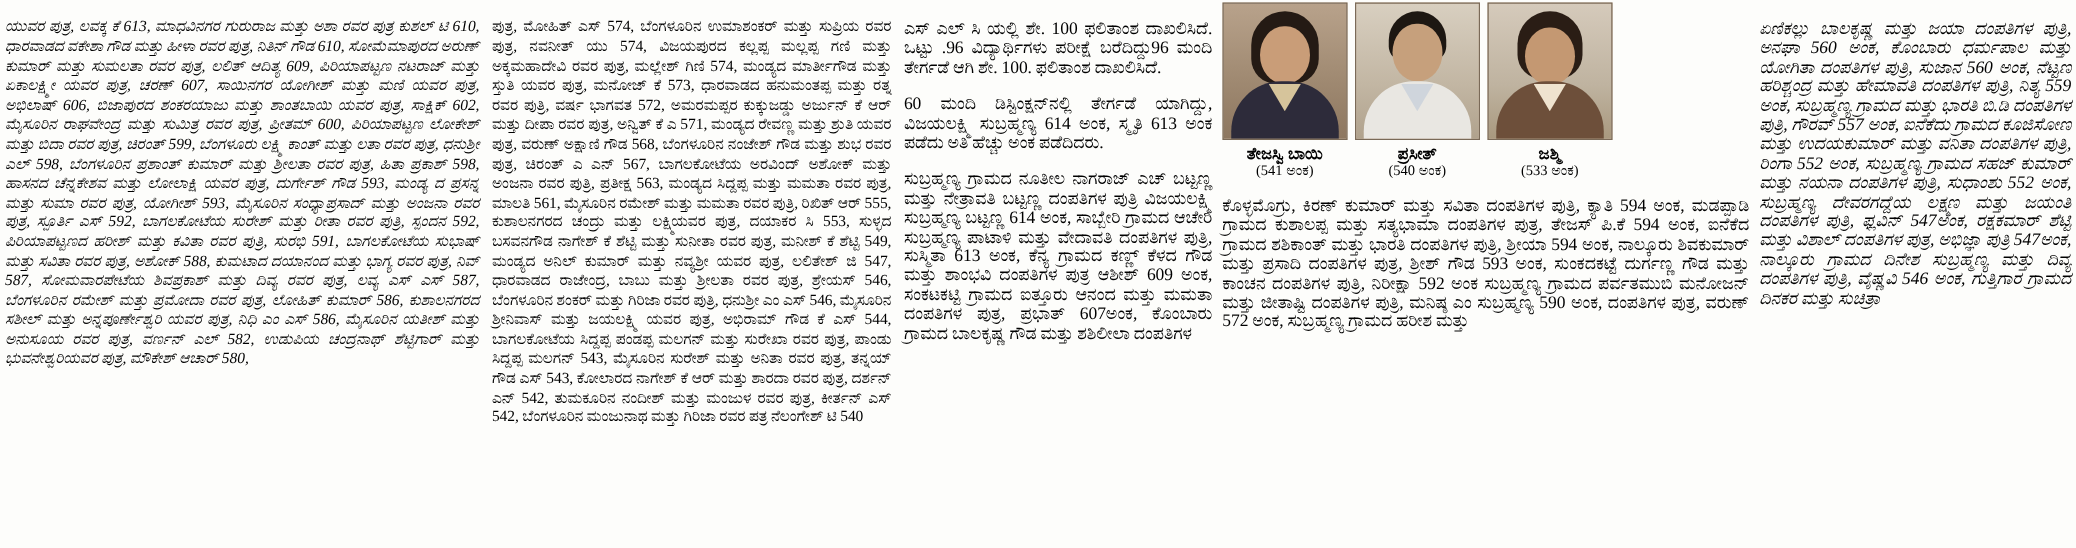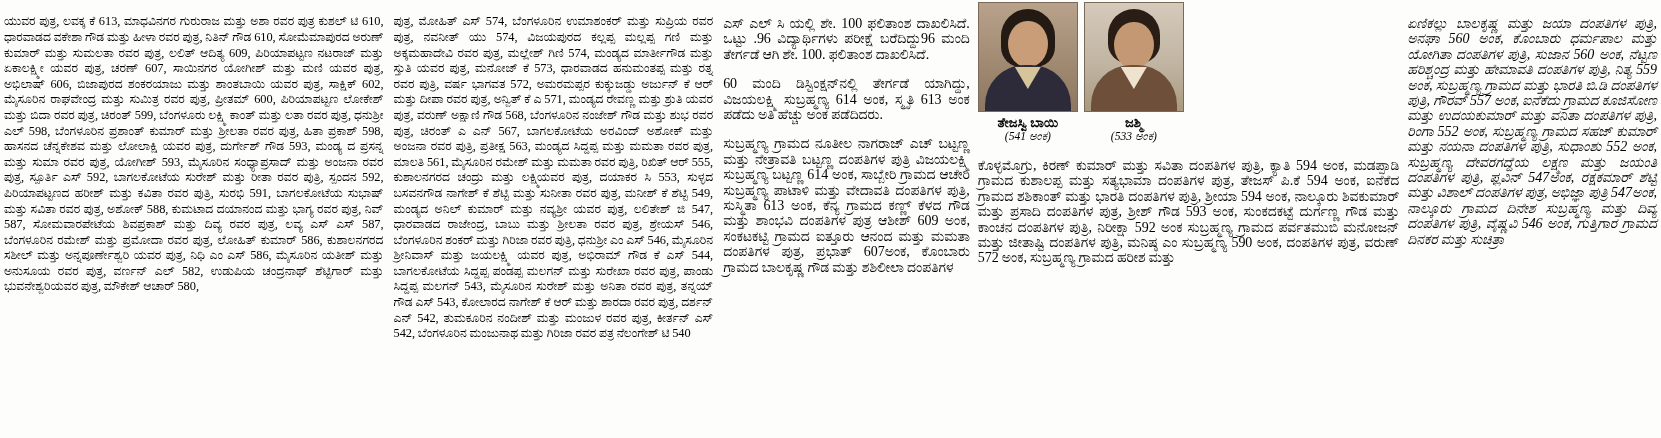--- a/index.html
+++ b/index.html
@@ -24,21 +24,21 @@
     display: flex;
     width: 1661px;
     height: 438px;
     box-sizing: border-box;
     padding: 2px 4px 0 4px;
   }
   .col {
     box-sizing: border-box;
     position: relative;
   }
-  .col-1 { width: 390px; padding-right: 10px; }
+  .col-1 { width: 390px; padding-right: 10px; font-style: italic; }
   .col-2 { width: 330px; padding-right: 10px; }
   .col-3 { width: 255px; padding-right: 8px; }
   .col-4 { width: 430px; padding-right: 8px; }
   .col-5 { width: 250px; font-style: italic; }
 
   .body-text {
     font-size: 12.4px;
     line-height: 15.6px;
     text-align: justify;
     text-justify: inter-word;
@@ -140,21 +140,20 @@
     font-size: 13.2px;
     font-weight: bold;
     margin-top: 3px;
     text-align: center;
     line-height: 15px;
   }
   .photo-marks {
     font-size: 11.6px;
     text-align: center;
     line-height: 14px;
-    font-style: italic;
   }
 </style>
 </head>
 <body>
 
 <div class="page">
   <div class="columns">
 
     <div class="col col-1">
       <p class="body-text">ಯುವರ ಪುತ್ರ, ಲವ‍ಕ್ಕ ಕೆ 613, ಮಾಧವಿನಗರ ಗುರುರಾಜ ಮತ್ತು ಅಶಾ ರವರ ಪುತ್ರ ಕುಶಲ್ ಟಿ 610, ಧಾರವಾಡದ ವಕೇಶಾ ಗೌಡ ಮತ್ತು ಹೀಳಾ ರವರ ಪುತ್ರ, ನಿತಿನ್ ಗೌಡ 610, ಸೋಮೆಮಾಪುರದ ಅರುಣ್ ಕುಮಾರ್ ಮತ್ತು ಸುಮಲತಾ ರವರ ಪುತ್ರ, ಲಲಿತ್ ಆದಿತ್ಯ 609, ಪಿರಿಯಾಪಟ್ಟಣ ನಟರಾಜ್ ಮತ್ತು ಏಕಾಲಕ್ಷ್ಮೀ ಯವರ ಪುತ್ರ, ಚರಣ್ 607, ಸಾಯಿನಗರ ಯೋಗೀಶ್ ಮತ್ತು ಮಣಿ ಯವರ ಪುತ್ರ, ಅಭಿಲಾಷ್ 606, ಬಿಜಾಪುರದ ಶಂಕರಯಾಜು ಮತ್ತು ಶಾಂತಬಾಯಿ ಯವರ ಪುತ್ರ, ಸಾಕ್ಷಿ‍ಕ್ 602, ಮೈಸೂರಿನ ರಾಘವೇಂದ್ರ ಮತ್ತು ಸುಮಿತ್ರ ರವರ ಪುತ್ರ, ಪ್ರೀತಮ್ 600, ಪಿರಿಯಾಪಟ್ಟಣ ಲೋಕೇಶ್ ಮತ್ತು ಬಿದಾ ರವರ ಪುತ್ರ, ಚಿರಂತ್ 599, ಬೆಂಗಳೂರು ಲಕ್ಷ್ಮಿ ಕಾಂತ್ ಮತ್ತು ಲತಾ ರವರ ಪುತ್ರ, ಧನುಶ್ರೀ ಎಲ್ 598, ಬೆಂಗಳೂರಿನ ಪ್ರಶಾಂತ್ ಕುಮಾರ್ ಮತ್ತು ಶ್ರೀಲತಾ ರವರ ಪುತ್ರ, ಹಿತಾ ಪ್ರಕಾಶ್ 598, ಹಾಸನದ ಚೆನ್ನಕೇಶವ ಮತ್ತು ಲೋಲಾಕ್ಷಿ ಯವರ ಪುತ್ರ, ದುರ್ಗೇಶ್ ಗೌಡ 593, ಮಂಡ್ಯ ದ ಪ್ರಸನ್ನ ಮತ್ತು ಸುಮಾ ರವರ ಪುತ್ರ, ಯೋಗೀಶ್ 593, ಮೈಸೂರಿನ ಸಂಧ್ಯಾಪ್ರಸಾದ್ ಮತ್ತು ಅಂಜನಾ ರವರ ಪುತ್ರ, ಸ್ಪೂರ್ತಿ ಎಸ್ 592, ಬಾಗಲಕೋಟೆಯ ಸುರೇಶ್ ಮತ್ತು ರೀತಾ ರವರ ಪುತ್ರಿ, ಸ್ಪಂದನ 592, ಪಿರಿಯಾಪಟ್ಟಣದ ಹರೀಶ್ ಮತ್ತು ಕವಿತಾ ರವರ ಪುತ್ರಿ, ಸುರಭಿ 591, ಬಾಗಲಕೋಟೆಯ ಸುಭಾಷ್ ಮತ್ತು ಸವಿತಾ ರವರ ಪುತ್ರ, ಅಶೋಕ್ 588, ಕುಮಟಾದ ದಯಾನಂದ ಮತ್ತು ಭಾಗ್ಯ ರವರ ಪುತ್ರ, ನಿವ್ 587, ಸೋಮವಾರಪೇಟೆಯ ಶಿವಪ್ರಕಾಶ್ ಮತ್ತು ದಿವ್ಯ ರವರ ಪುತ್ರ, ಲವ್ಯ ಎಸ್ ಎಸ್ 587, ಬೆಂಗಳೂರಿನ ರಮೇಶ್ ಮತ್ತು ಪ್ರಮೋದಾ ರವರ ಪುತ್ರ, ಲೋಹಿತ್ ಕುಮಾರ್ 586, ಕುಶಾಲನಗರದ ಸಶೀಲ್ ಮತ್ತು ಅನ್ನಪೂರ್ಣೇಶ್ವರಿ ಯವರ ಪುತ್ರ, ನಿಧಿ ಎಂ ಎಸ್ 586, ಮೈಸೂರಿನ ಯತೀಶ್ ಮತ್ತು ಅನುಸೂಯ ರವರ ಪುತ್ರ, ವರ್ಣನ್ ಎಲ್ 582, ಉಡುಪಿಯ ಚಂದ್ರನಾಥ್ ಶೆಟ್ಟಿಗಾರ್ ಮತ್ತು ಭುವನೇಶ್ವರಿಯವರ ಪುತ್ರ, ಮೌಕೇಶ್ ಆಚಾರ್ 580,</p>
@@ -178,20 +177,31 @@
             <div class="ph-bg"></div>
             <div class="ph-hair"></div>
             <div class="ph-face"></div>
             <div class="ph-body"></div>
             <div class="ph-collar"></div>
           </div>
           <div class="photo-name">ತೇಜಸ್ವಿ ಬಾಯಿ</div>
           <div class="photo-marks">(541 ಅಂಕ)</div>
         </div>
 
+        <div class="photo-card">
+          <div class="photo-frame p2">
+            <div class="ph-bg"></div>
+            <div class="ph-hair"></div>
+            <div class="ph-face"></div>
+            <div class="ph-body"></div>
+            <div class="ph-collar"></div>
+          </div>
+          <div class="photo-name">ಪ್ರಸೀತ್</div>
+          <div class="photo-marks">(540 ಅಂಕ)</div>
+        </div>
 
 
         <div class="photo-card">
           <div class="photo-frame p4">
             <div class="ph-bg"></div>
             <div class="ph-hair"></div>
             <div class="ph-face"></div>
             <div class="ph-body"></div>
             <div class="ph-collar"></div>
           </div>

